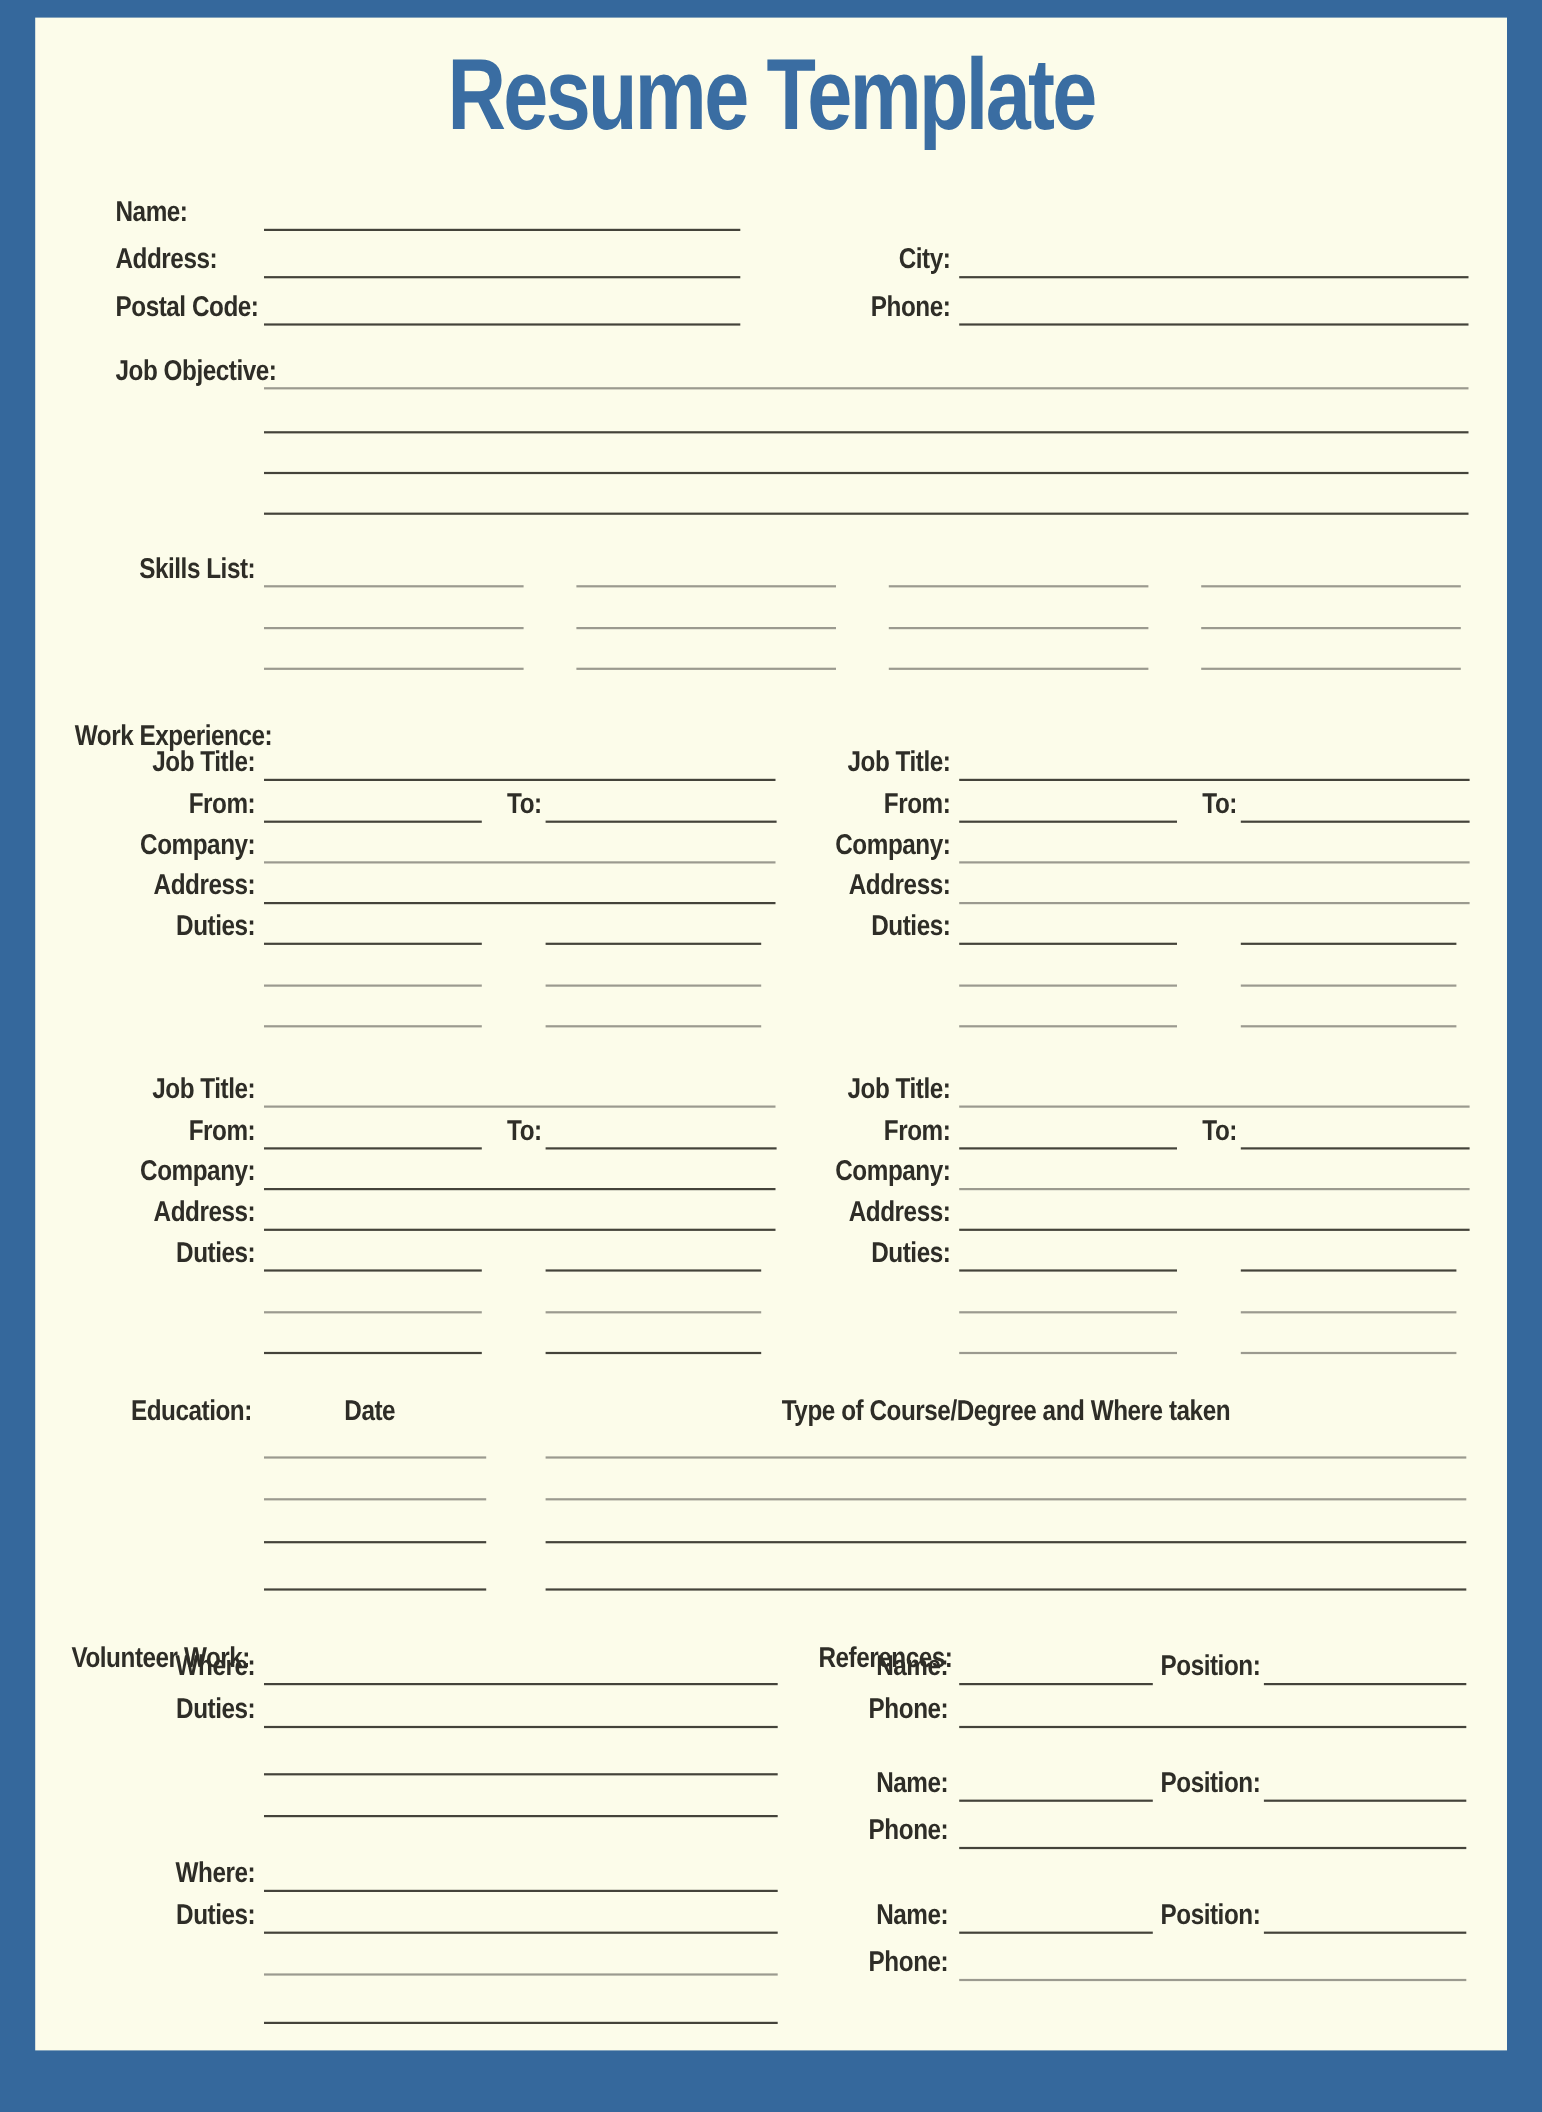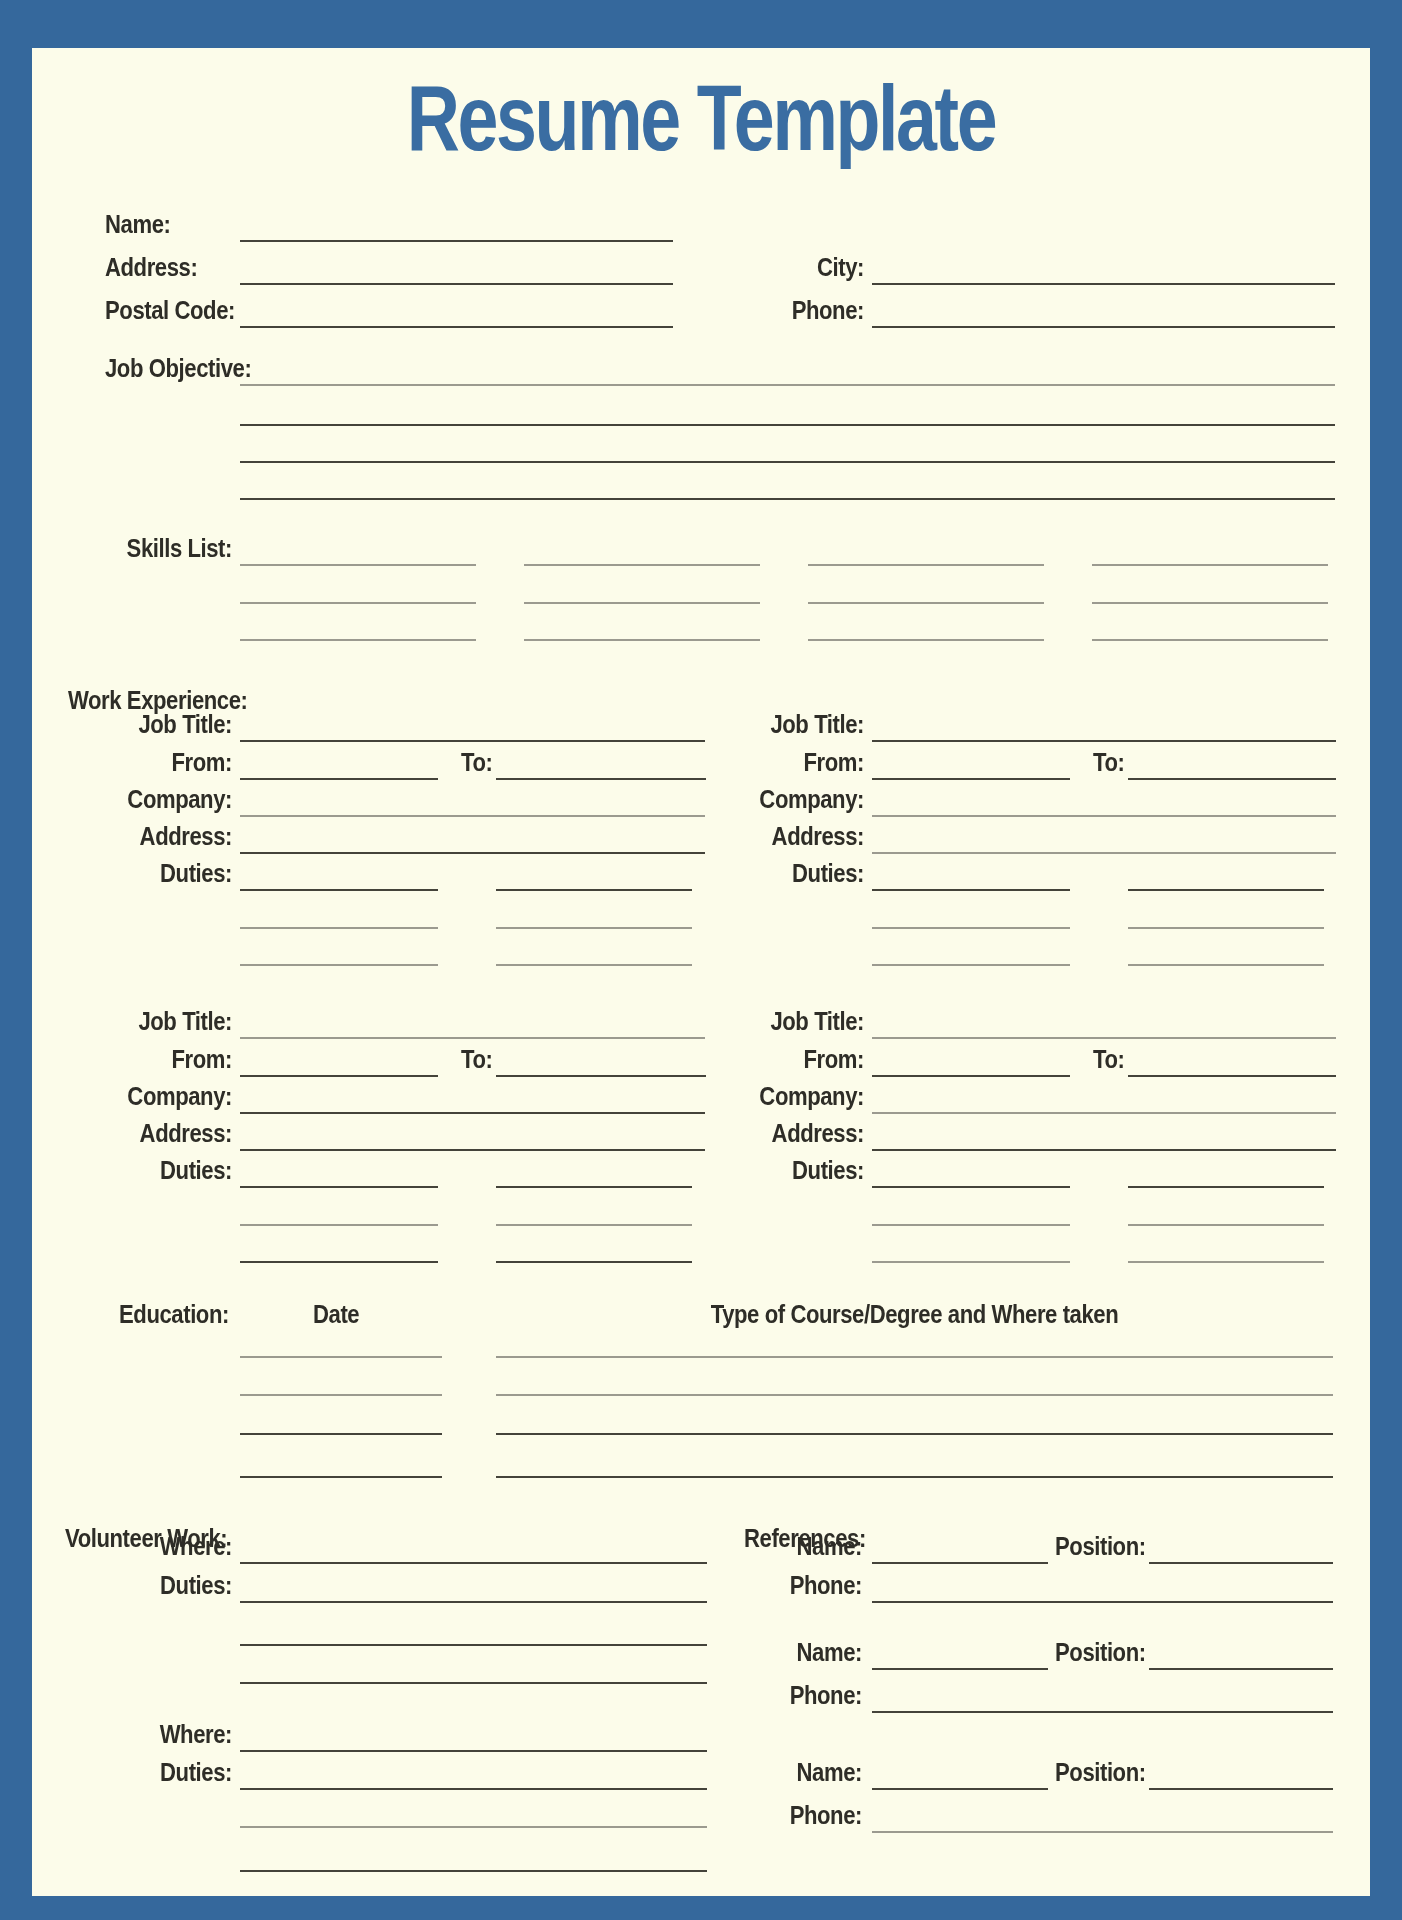--- a/index.html
+++ b/index.html
@@ -8,21 +8,21 @@
     --title-blue:#3A6DA2;
     --label-ink:#2E2D27;
     --line-dark:#44433A;
     --line-gray:#9B9A8F;
   }
   *{margin:0;padding:0;box-sizing:border-box}
   html,body{background:#fff}
   .frame{
     width:1402px;height:1920px;
     background:var(--frame-blue,#35689C);
-    padding:48px 32px;
+    padding:16px 32px;
     position:relative;
   }
   .page{
     position:relative;
     width:1338px;height:1848px;
     background:var(--paper-cream,#FCFCEA);
     overflow:hidden;
     font-family:"Liberation Sans",sans-serif;
   }
   .title{

